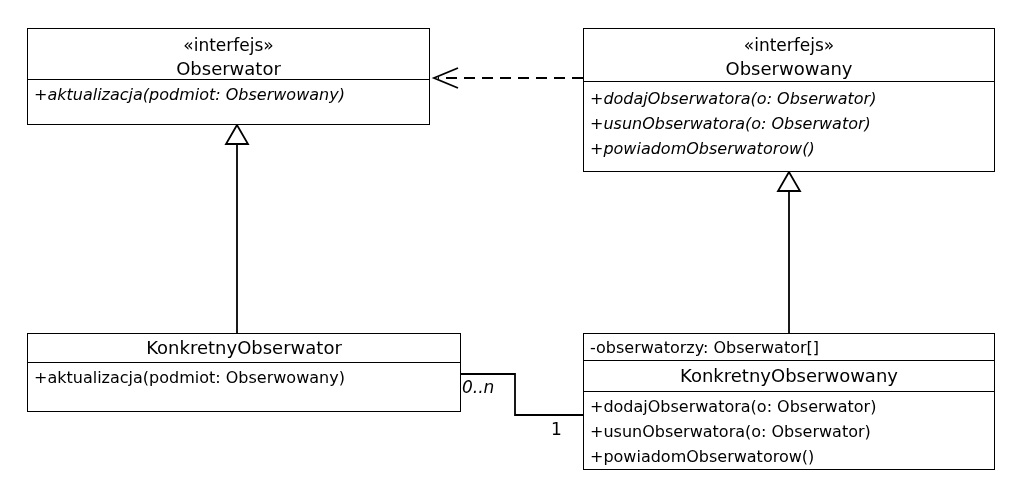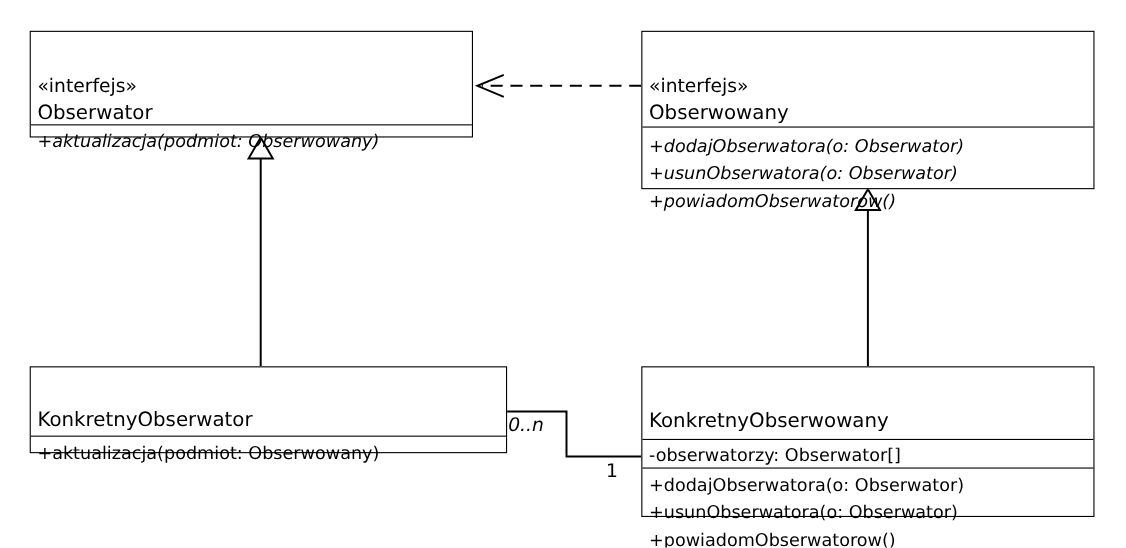--- a/index.html
+++ b/index.html
@@ -34,24 +34,23 @@
     background: #ffffff;
   }
   .compartment {
     box-sizing: border-box;
     padding: 2px 6px 3px 6px;
   }
   .compartment + .compartment {
     border-top: 1.6px solid #000000;
   }
   .name-comp {
-    text-align: left;
+    text-align: center;
     padding-top: 5px;
     padding-bottom: 4px;
-    margin-top: 34px;
   }
   .stereotype {
     font-size: 17px;
     line-height: 23px;
     white-space: nowrap;
   }
   .clsname {
     font-size: 18px;
     line-height: 23px;
     white-space: nowrap;
@@ -129,25 +128,25 @@
   <div class="umlbox" style="left:27px; top:333px; width:434px; height:79px;">
     <div class="compartment name-comp" style="height:28px; padding-top:2px;">
       <div class="clsname">KonkretnyObserwator</div>
     </div>
     <div class="compartment" style="height:51px;">
       <div class="member">+aktualizacja(podmiot: Obserwowany)</div>
     </div>
   </div>
 
   <div class="umlbox" style="left:583px; top:333px; width:412px; height:137px;">
+    <div class="compartment" style="height:26px; padding-top:1px;">
+      <div class="member">-obserwatorzy: Obserwator[]</div>
+    </div>
     <div class="compartment name-comp" style="height:31px; padding-top:3px;">
       <div class="clsname">KonkretnyObserwowany</div>
-    </div>
-    <div class="compartment" style="height:26px; padding-top:1px;">
-      <div class="member">-obserwatorzy: Obserwator[]</div>
     </div>
     <div class="compartment" style="height:80px; padding-top:2px;">
       <div class="member">+dodajObserwatora(o: Obserwator)</div>
       <div class="member">+usunObserwatora(o: Obserwator)</div>
       <div class="member">+powiadomObserwatorow()</div>
     </div>
   </div>
 
   <div class="multiplicity" style="left:462px; top:377px;font-style:italic;">0..n</div>
 

